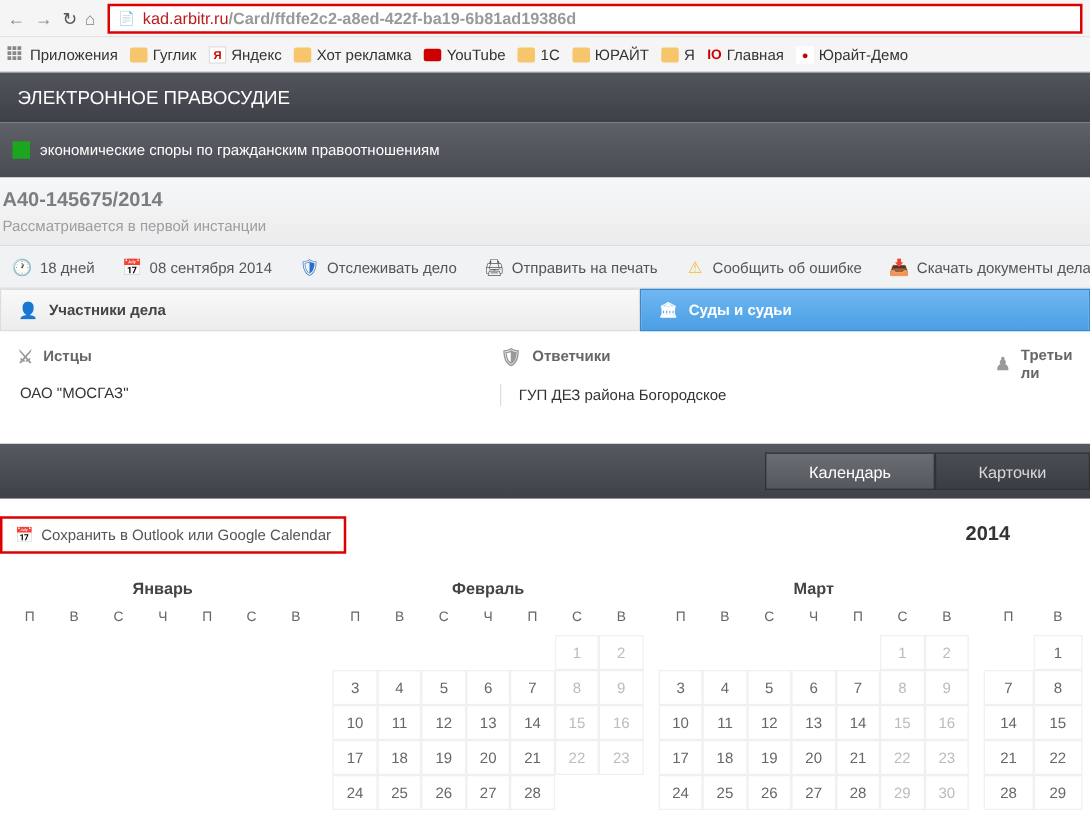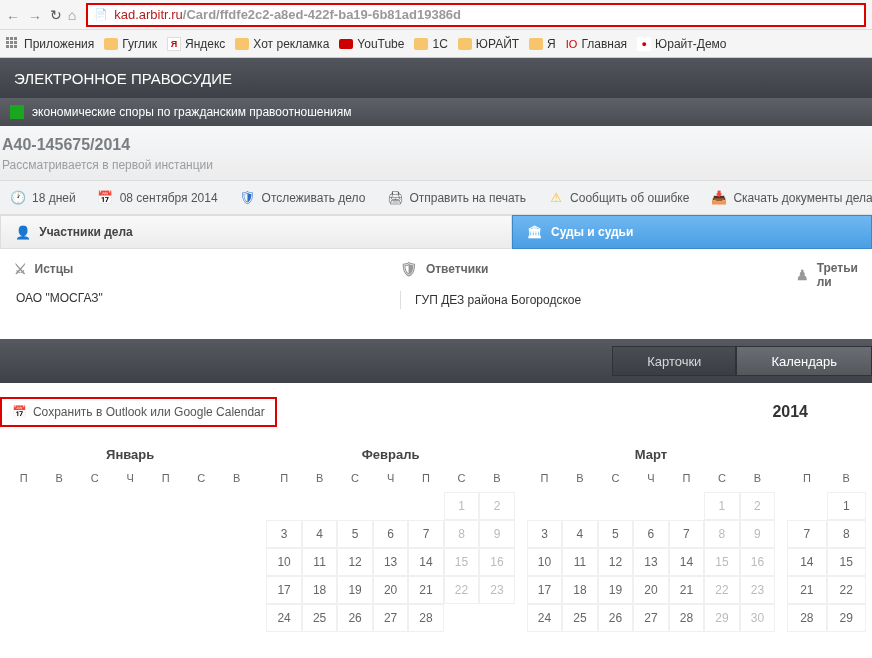--- a/index.html
+++ b/index.html
@@ -14,33 +14,33 @@
 .doc-icon { width: 14px; height: 14px; margin-right: 6px; display: inline-flex; align-items: center; justify-content: center; color: #888; font-size: 11px; }
 .url-text { font-size: 13px; color: #b91c1c; }
 .url-grey { color: #999; font-weight: bold; }
 
 
 .bookmarks { height: 28px; background: #f5f5f5; display: flex; align-items: center; padding: 0 6px; gap: 10px; font-size: 12px; border-bottom: 1px solid #ccc; text-align: right; }
 .bk-item { display: flex; align-items: center; gap: 4px; color: #333; cursor: pointer; }
 .folder-icon { width: 14px; height: 12px; background: #f7c56b; border-radius: 2px; display: inline-block; }
 .fav-ya { width: 14px; height: 14px; background: #fff; border: 1px solid #ddd; color: #c00; font-size: 9px; font-weight: bold; display: inline-flex; align-items: center; justify-content: center; }
 .fav-yt { width: 14px; height: 10px; background: #c00; border-radius: 2px; }
-.fav-io { color: #c00; font-weight: normal; font-size: 11px; }
+.fav-io { color: #c00; font-weight: bold; font-size: 11px; }
 .fav-ur { width: 14px; height: 14px; background: #fff; color: #c00; font-size: 9px; display:inline-flex;align-items:center;justify-content:center;}
 .apps-icon { width:14px; height:14px; display:inline-grid; grid-template-columns:repeat(3,3px); grid-template-rows:repeat(3,3px); gap:1px; }
 .apps-icon span { background:#888; }
 
 
 .topnav { height: 40px; background: linear-gradient(#52565c,#3d4046); color: #fff; display: flex; align-items: center; padding: 0 14px; font-size: 14px; }
 .topnav .brand { font-size: 15px; }
 .topnav .menu { margin-left: auto; display: flex; gap: 28px; font-size: 12px; color: #cfd2d6; }
 .topnav .menu .active { color: #fff; }
 
 
-.catbar { height: 28px; background: linear-gradient(#5e6167,#484b51); display: flex; align-items: center; padding: 0 10px; color: #fff; font-size: 12px; gap: 8px; }
+.catbar { height: 44px; background: linear-gradient(#5e6167,#484b51); display: flex; align-items: center; padding: 0 10px; color: #fff; font-size: 12px; gap: 8px; }
 .green-sq { width: 14px; height: 14px; background: #1aa61e; }
 
 
 .case-head { background: linear-gradient(#f6f7f8,#ececed); padding: 10px 2px 8px; border-bottom: 1px solid #ddd; }
 .case-num { color: #7a7d82; font-size: 16px; font-weight: bold; }
 .case-sub { color: #9a9da1; font-size: 12px; margin-top: 4px; }
 
 
 .actions { height: 34px; background: #f1f2f3; border-bottom: 1px solid #ddd; display: flex; align-items: center; padding: 0 10px; gap: 22px; font-size: 12px; color: #555; }
 .act { display: flex; align-items: center; gap: 6px; cursor: pointer; white-space:nowrap;}
@@ -235,22 +235,22 @@
   </div>
   <div class="pcol c3">
     <div class="phead">
         <span class="ic castle">♟</span>
         <span>Третьи ли</span>
       </div>
   </div>
 </div>
 
 <div class="viewbar">
+  <div class="vtab active">Календарь</div>
   <div class="vtab">Карточки</div>
-  <div class="vtab active">Календарь</div>
 </div>
 
 <div class="calarea">
   <div class="calarea-top">
     <div class="save-cal">
       <span>📅</span>
       <span>Сохранить в Outlook или Google Calendar</span>
     </div>
     <div class="year">2014</div>
   </div>

